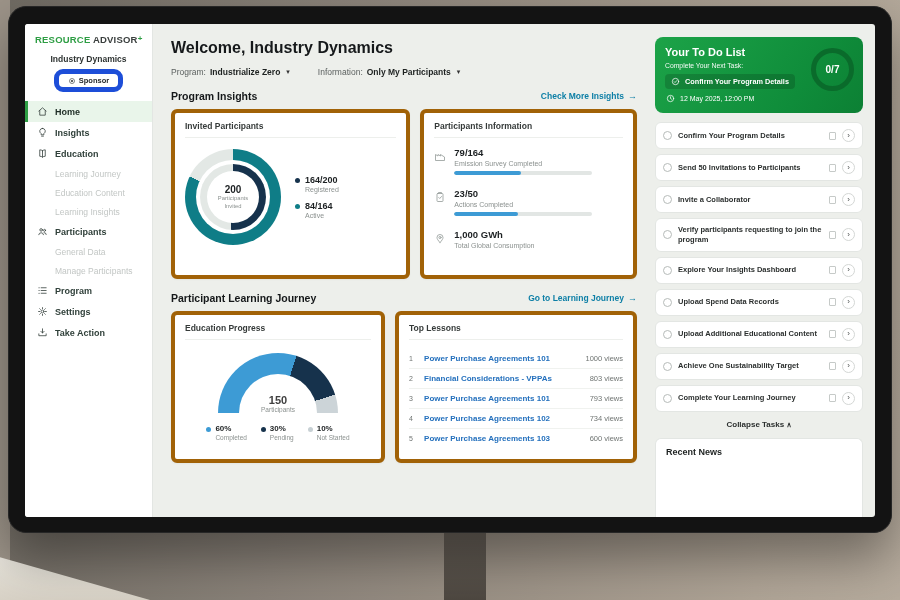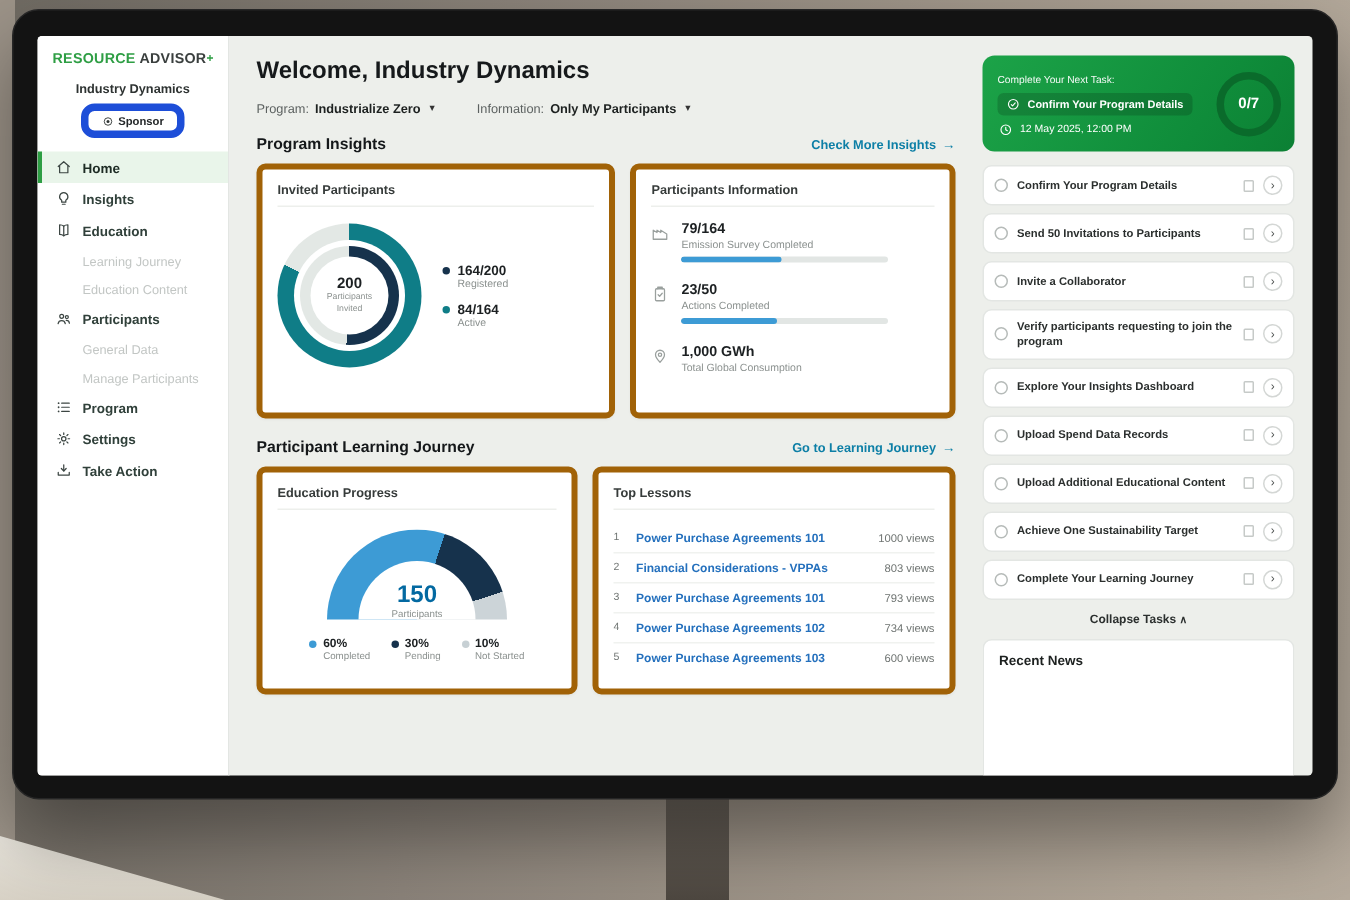--- a/index.html
+++ b/index.html
@@ -84,21 +84,21 @@
   .bar { width:138px; height:4px; border-radius:2px; background:#e2e6e4; overflow:hidden; }
   .bar-fill { height:100%; border-radius:2px; background:#3d9bd5; }
 
   .card-edu { flex:1; min-height:152px; }
   .card-lessons { flex:1.15; min-height:152px; }
   .gauge-wrap { display:flex; flex-direction:column; align-items:center; padding-top:4px; }
   .gauge { position:relative; width:120px; height:60px; overflow:hidden; }
   .gauge-arc { position:absolute; left:0; top:0; width:120px; height:120px; border-radius:50%; }
   .gauge-hole { position:absolute; left:21px; top:21px; width:78px; height:78px; border-radius:50%; background:#fff; }
   .gauge-text { position:absolute; left:0; right:0; bottom:0; text-align:center; }
-  .gauge-val { font-size:16px; font-weight:700; color:#0369a1; }
+  .gauge-val { font-size:11px; font-weight:700; color:#404040; }
   .gauge-lab { font-size:6.5px; color:#8b918f; }
   .gauge-legend { display:flex; gap:14px; margin-top:11px; justify-content:center; }
   .gl-item { display:flex; gap:4px; align-items:flex-start; }
   .gl-pct { font-size:8px; font-weight:700; color:#1c2022; }
   .gl-lab { font-size:6.5px; color:#8b918f; margin-top:1px; }
 
   .lesson-row { display:flex; align-items:center; gap:6px; padding:5px 0; border-bottom:1px solid #f0f2ef; }
   .lesson-row:last-child { border-bottom:none; }
   .lnum { font-size:7px; color:#6f7472; width:9px; flex:none; }
   .lname { font-size:8px; font-weight:600; color:#2470bd; flex:1; cursor:pointer; }
@@ -184,20 +184,21 @@
         <span class="nico">
               <svg viewBox="0 0 24 24" fill="none" stroke="currentColor" stroke-width="1.8" stroke-linecap="round" stroke-linejoin="round">
                 <path d="M12 6c-1.5-1.3-3.5-2-6-2v14c2.5 0 4.5.7 6 2 1.5-1.3 3.5-2 6-2V4c-2.5 0-4.5.7-6 2z"></path>
                 <path d="M12 6v14"></path>
               </svg>
             </span>
         <span>Education</span>
       </div>
       <div class="nav-sub"><span>Learning Journey</span></div>
       <div class="nav-sub"><span>Education Content</span></div>
+      <div class="nav-sub"><span>Learning Insights</span></div>
       <div class="nav-item">
         <span class="nico">
               <svg viewBox="0 0 24 24" fill="none" stroke="currentColor" stroke-width="1.8" stroke-linecap="round" stroke-linejoin="round">
                 <circle cx="9" cy="8.5" r="2.8"></circle>
                 <path d="M3.8 19a5.3 5.3 0 0 1 10.4 0"></path>
                 <circle cx="16.5" cy="9.5" r="2.2"></circle>
                 <path d="M15.5 14.3a4.6 4.6 0 0 1 4.7 4.2"></path>
               </svg>
             </span>
         <span>Participants</span>
@@ -404,20 +405,21 @@
           <span class="lnum">5</span>
           <span class="lname">Power Purchase Agreements 103</span>
           <span class="lviews">600 views</span>
         </div>
       </div>
     </div>
   </main>
 
   <section class="rightcol">
     <div class="todo-hero">
+      <div class="todo-title">Your To Do List</div>
       <div class="todo-sub">Complete Your Next Task:</div>
       <div class="todo-next">
         <span class="hico"><svg viewBox="0 0 24 24" fill="none" stroke="#fff" stroke-width="2" stroke-linecap="round" stroke-linejoin="round">
                 <circle cx="12" cy="12" r="8.5"></circle>
                 <path d="m8.5 12.5 2.3 2.3 4.7-5.3"></path>
               </svg></span>
         <span>Confirm Your Program Details</span>
       </div>
       <div class="todo-time">
         <span class="hico"><svg viewBox="0 0 24 24" fill="none" stroke="#fff" stroke-width="2" stroke-linecap="round" stroke-linejoin="round">

